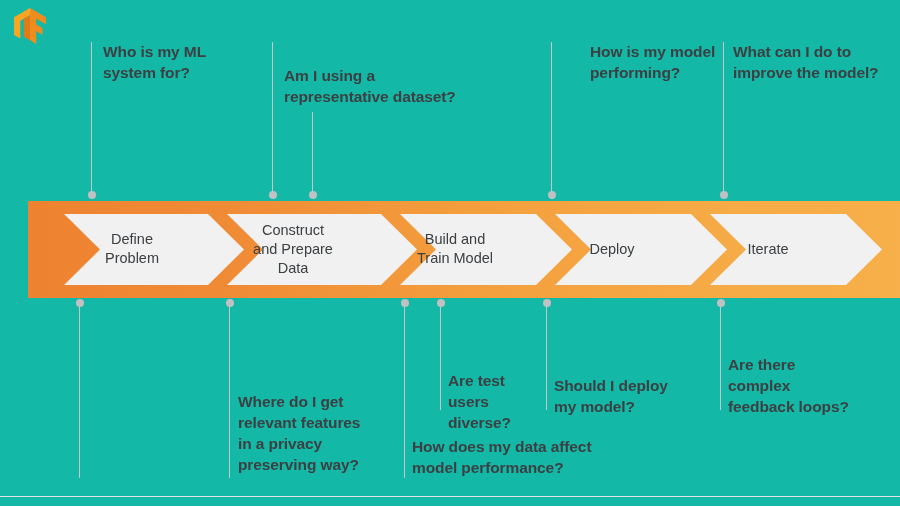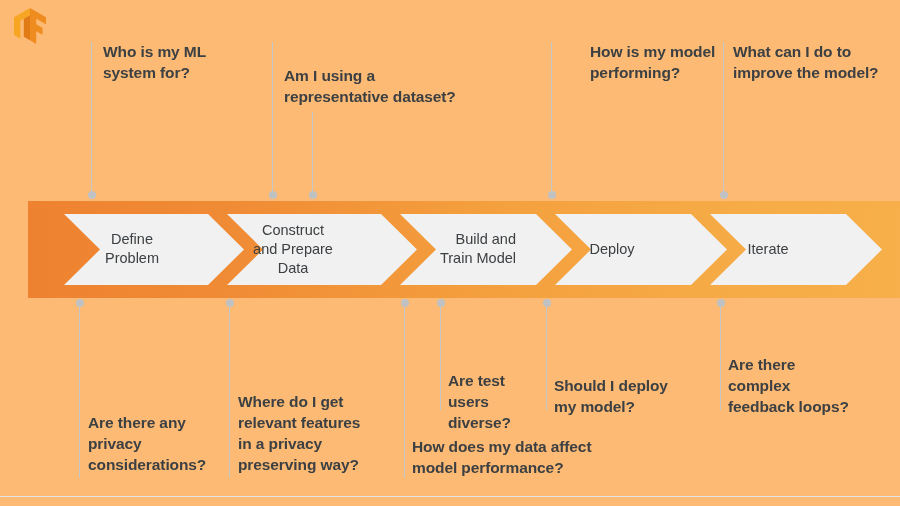--- a/index.html
+++ b/index.html
@@ -8,21 +8,21 @@
     width: 900px;
     height: 506px;
     background: #ffffff;
     font-family: "Liberation Sans", sans-serif;
   }
 
   #stage {
     position: relative;
     width: 900px;
     height: 506px;
-    background: #fdba74;
+    background: #14b8a6;
     overflow: hidden;
   }
 
   
   #tf-logo {
     position: absolute;
     left: 14px;
     top: 8px;
     width: 32px;
     height: 36px;
@@ -156,21 +156,21 @@
       <polygon fill="#F1F1F1" points="682,13 818,13 854,48.5 818,84 682,84 718,48.5"></polygon>
     </svg>
 
     <div class="chevron-label" style="left:72px; width:120px; top:29px;">Define
 Problem</div>
 
     <div class="chevron-label" style="left:228px; width:130px; top:20px;">Construct
 and Prepare
 Data</div>
 
-    <div class="chevron-label" style="left:394px; width:122px; top:29px;text-align:right;">Build and
+    <div class="chevron-label" style="left:394px; width:122px; top:29px;">Build and
 Train Model</div>
 
     <div class="chevron-label" style="left:552px; width:120px; top:39px;">Deploy</div>
 
     <div class="chevron-label" style="left:708px; width:120px; top:39px;">Iterate</div>
   </div>
 
   <div class="connector down" style="left:79px; top:303px; height:175px;">
     <span class="dot"></span>
   </div>
@@ -183,23 +183,20 @@
   <div class="connector down" style="left:440px; top:303px; height:107px;">
     <span class="dot"></span>
   </div>
   <div class="connector down" style="left:546px; top:303px; height:107px;">
     <span class="dot"></span>
   </div>
   <div class="connector down" style="left:720px; top:303px; height:107px;">
     <span class="dot"></span>
   </div>
 
-  <div class="qlabel" style="left:88px; top:412px; width:150px;">Are there any
-privacy
-considerations?</div>
 
   <div class="qlabel" style="left:238px; top:391px; width:165px;">Where do I get
 relevant features
 in a privacy
 preserving way?</div>
 
   <div class="qlabel" style="left:412px; top:436px; width:230px;">How does my data affect
 model performance?</div>
 
   <div class="qlabel" style="left:448px; top:370px; width:100px;">Are test

